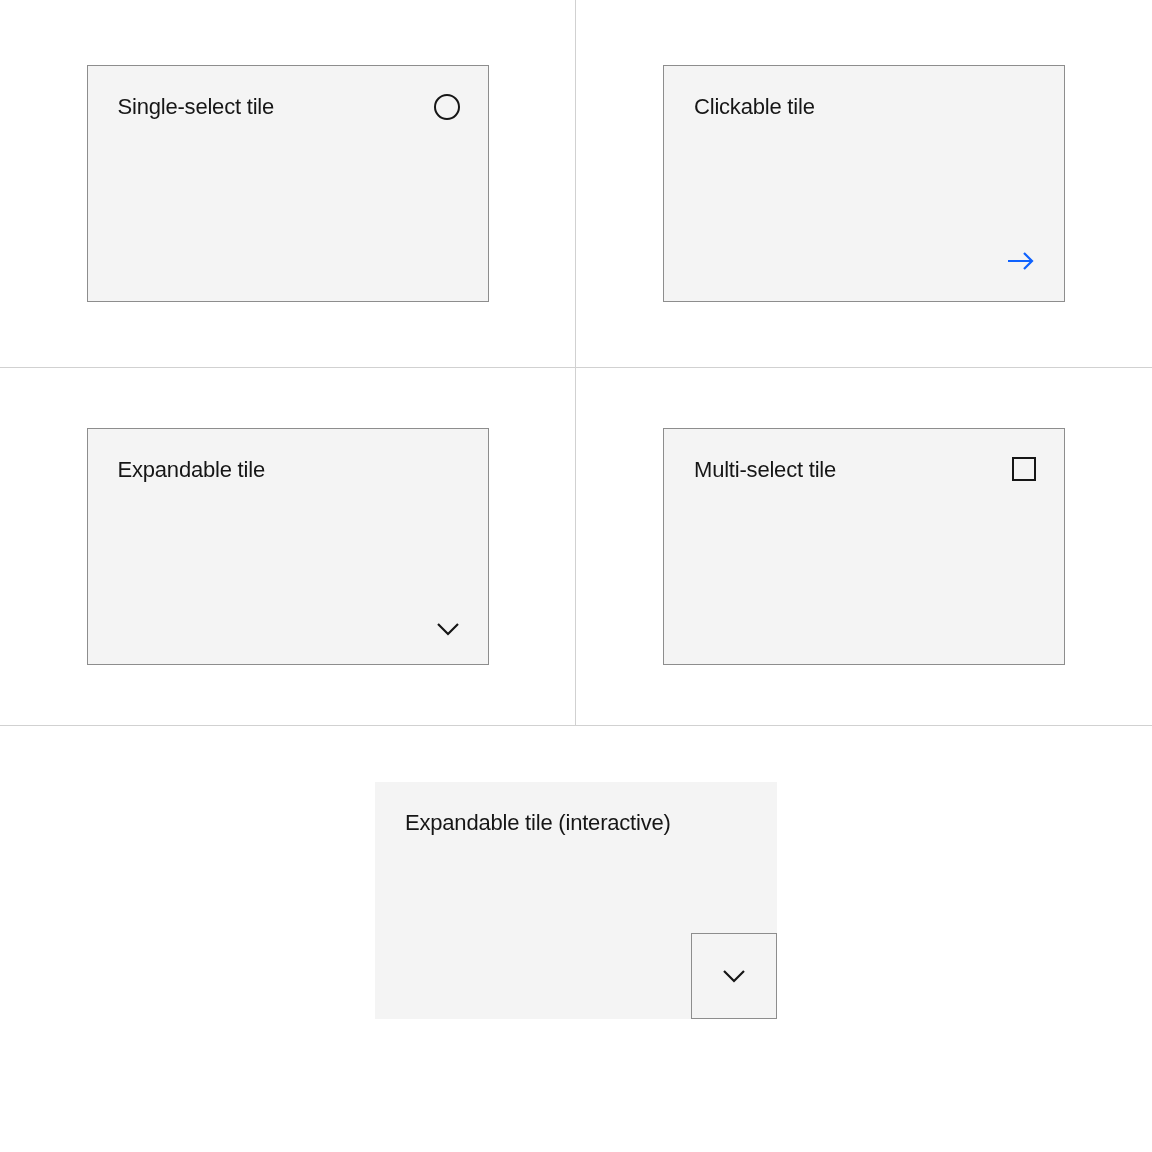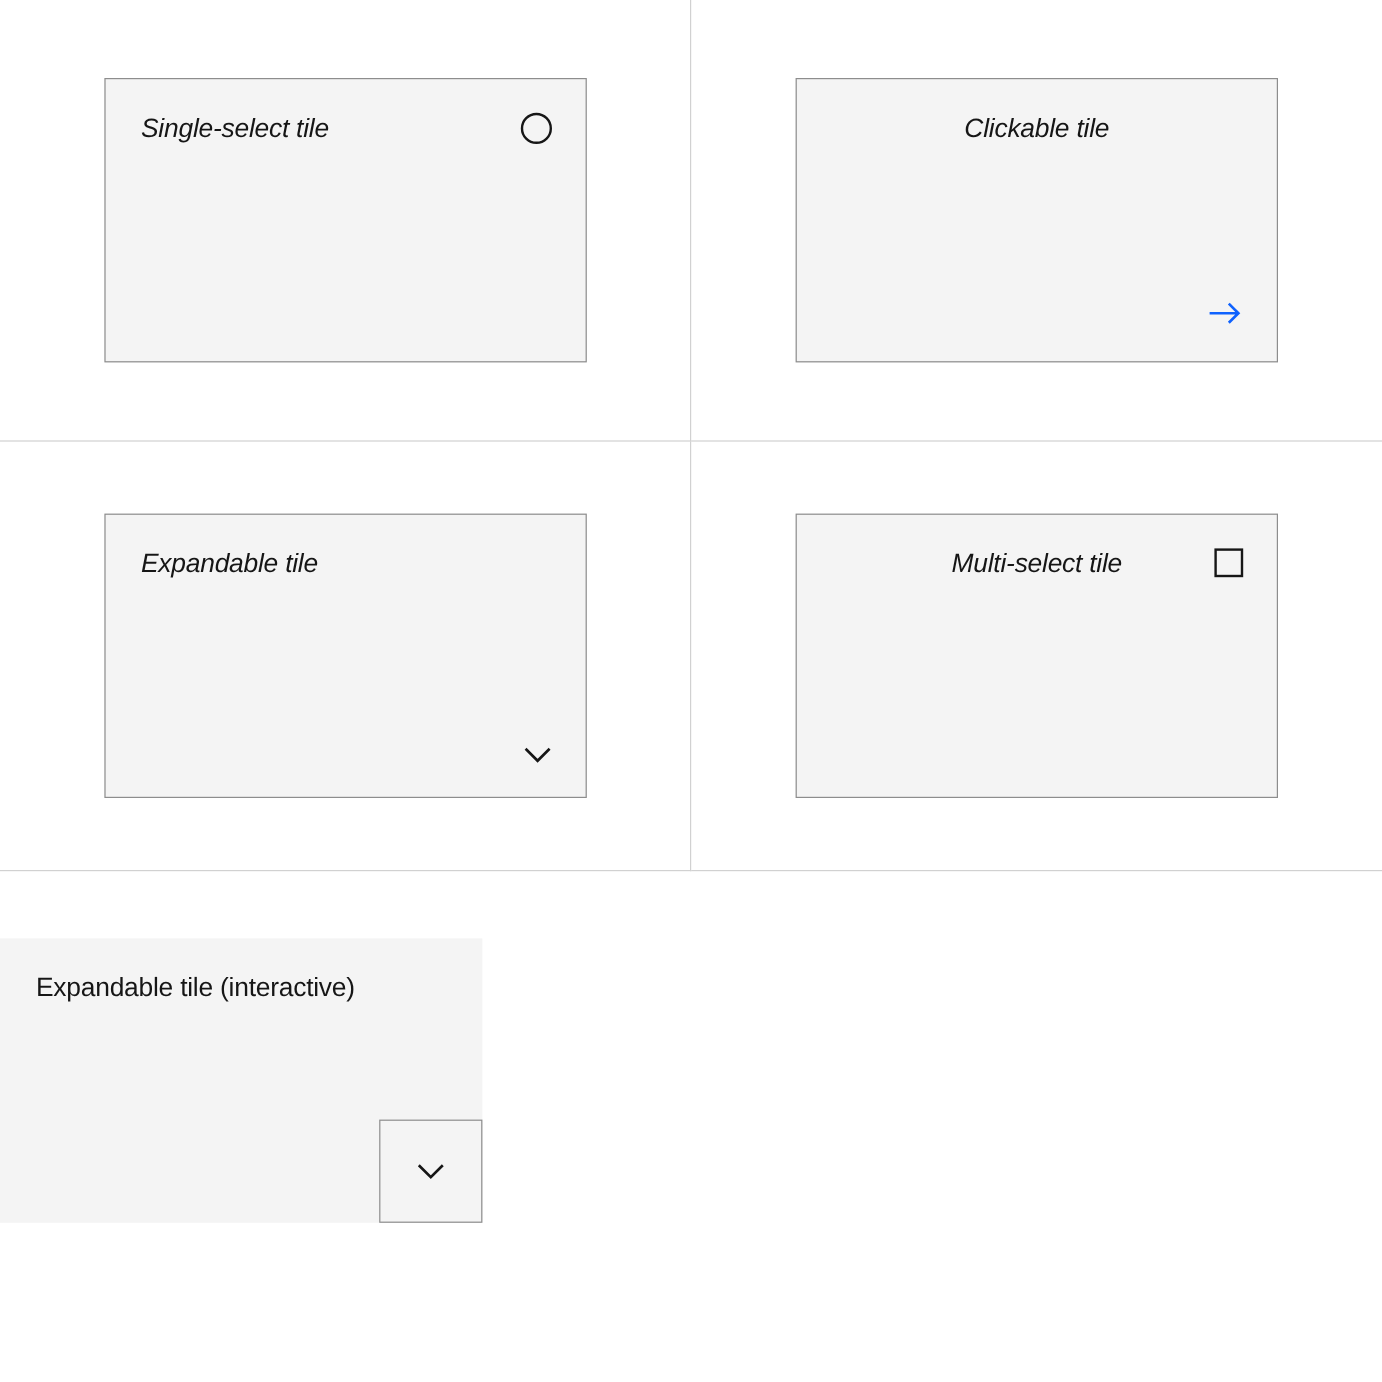--- a/index.html
+++ b/index.html
@@ -21,27 +21,25 @@
       grid-template-columns: 1fr 1fr;
       grid-template-rows: 368px 358px;
     }
 
     .cell {
       display: flex;
       align-items: center;
       justify-content: center;
       border-right: 1px solid #d1d1d1;
       border-bottom: 1px solid #d1d1d1;
-      font-style: italic;
     }
 
     .cell:nth-child(2),
     .cell:nth-child(4) {
       border-right: none;
-      text-align: center;
     }
 
     .tile {
       width: 402px;
       height: 237px;
       background: #f4f4f4;
       border: 1px solid #8d8d8d;
       position: relative;
       padding: 28px 30px;
     }
@@ -81,21 +79,21 @@
 
     .chevron-icon {
       position: absolute;
       bottom: 28px;
       right: 28px;
       color: #161616;
     }
 
     .bottom-section {
       display: flex;
-      justify-content: flex-start;
+      justify-content: center;
       padding-top: 56px;
     }
 
     .interactive-tile {
       width: 402px;
       height: 237px;
       background: #f4f4f4;
       position: relative;
       padding: 28px 30px;
     }

